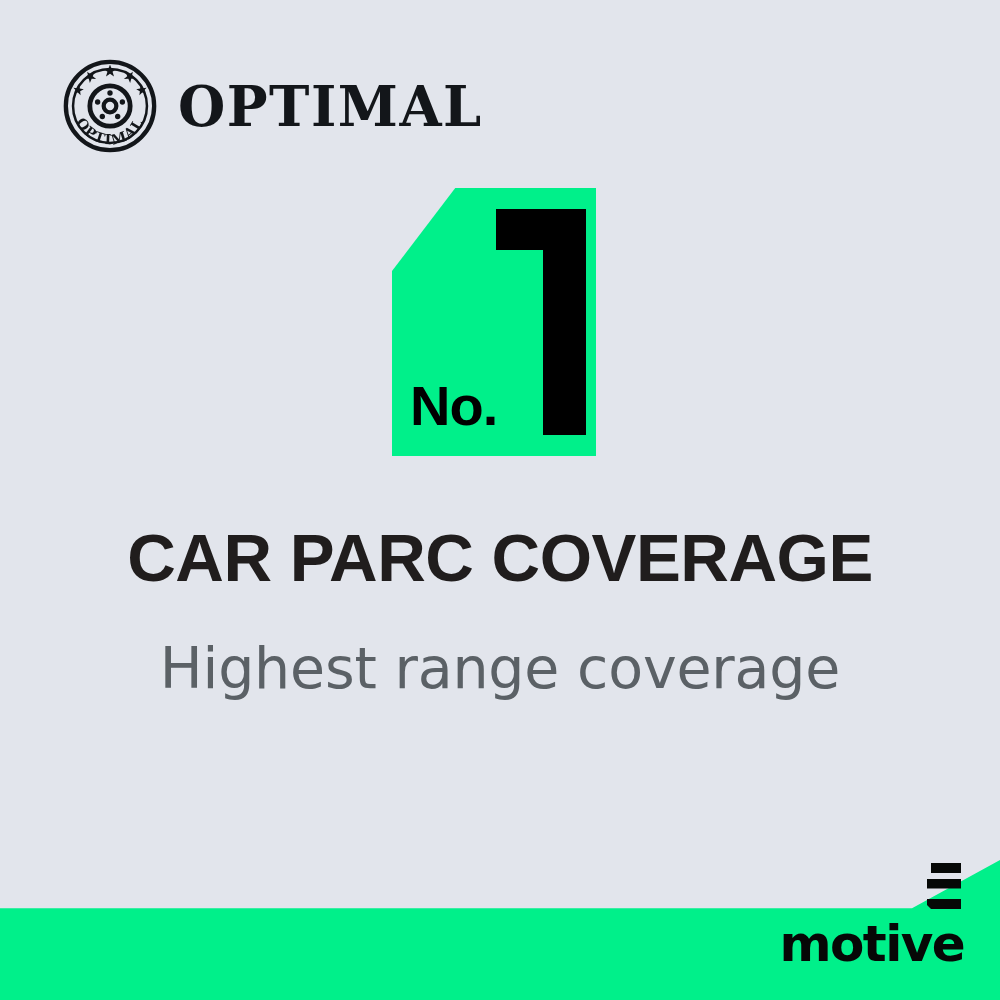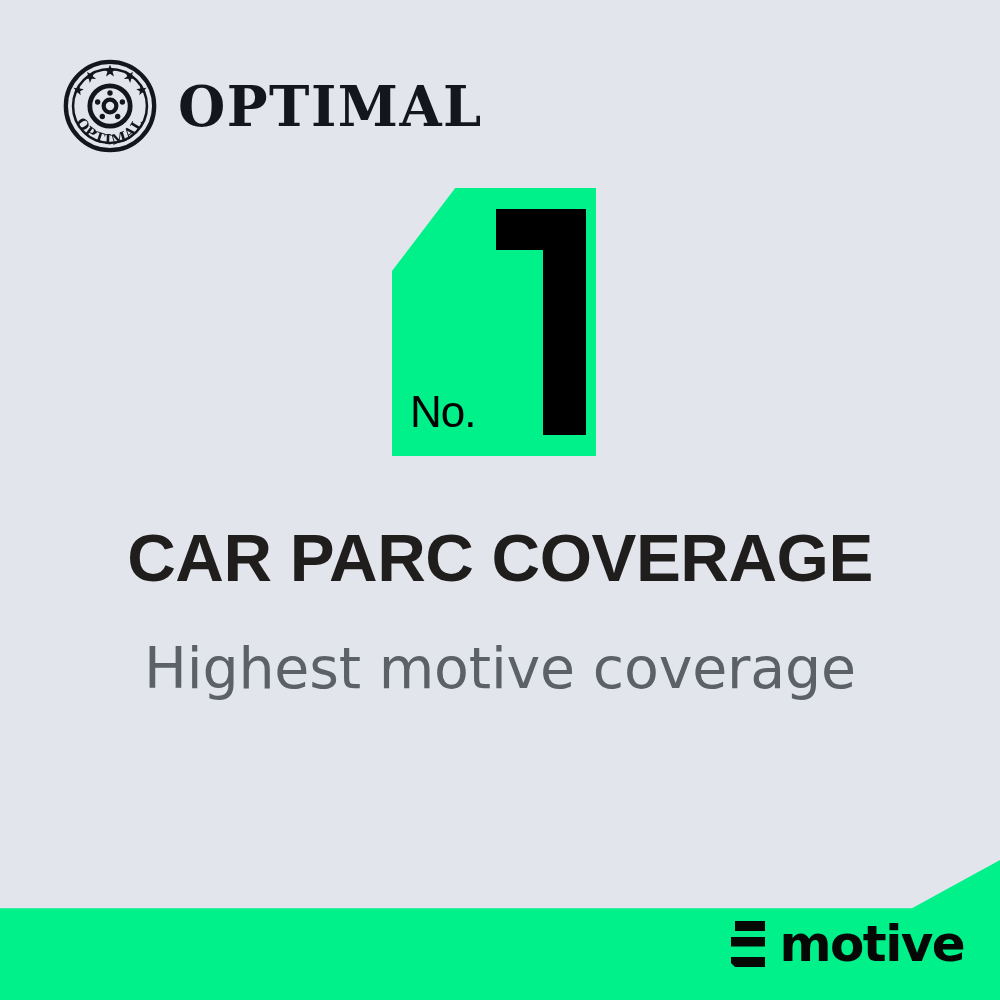--- a/index.html
+++ b/index.html
@@ -55,22 +55,22 @@
     height: 268px;
     background: #00F08A;
     -webkit-clip-path: polygon(0 31%, 31% 0, 100% 0, 100% 100%, 0 100%);
     clip-path: polygon(0 31%, 31% 0, 100% 0, 100% 100%, 0 100%);
   }
   .no1-label {
     position: absolute;
     left: 18px;
     bottom: 22px;
     font-family: "Liberation Sans", sans-serif;
-    font-weight: normal;
-    font-size: 44px;
+    font-weight: bold;
+    font-size: 56px;
     line-height: 1;
     color: #000000;
     letter-spacing: -1px;
   }
   .no1-digit {
     position: absolute;
     right: 10px;
     top: 17px;
     width: 98px;
     height: 230px;
@@ -120,20 +120,21 @@
     -webkit-clip-path: polygon(0 34.5%, 91.2% 34.5%, 100% 0, 100% 100%, 0 100%);
     clip-path: polygon(0 34.5%, 91.2% 34.5%, 100% 0, 100% 100%, 0 100%);
   }
   .footer-logo {
     position: absolute;
     right: 36px;
     bottom: 33px;
     display: flex;
     align-items: flex-end;
     gap: 12px;
+    flex-direction: column;
   }
   .emotive-e {
     width: 34px;
     height: 46px;
     display: block;
     margin-right: 3px;
   }
   .emotive-e svg { display: block; width: 100%; height: 100%; }
   .emotive-text {
     font-family: "DejaVu Sans", sans-serif;
@@ -197,21 +198,21 @@
     <span class="no1-digit">
       <svg viewBox="0 0 98 230" xmlns="http://www.w3.org/2000/svg" aria-label="1">
         <path d="M 8 4 L 98 4 L 98 230 L 55 230 L 55 45 L 8 45 Z" fill="#000000"></path>
       </svg>
     </span>
   </div>
 
   <div class="headline">CAR PARC COVERAGE</div>
 
   <div class="subtitle">
-    <span class="subtitle-line">Highest motive coverage</span>
+    <span class="subtitle-line">Highest range coverage</span>
   </div>
 
   <div class="footer-bar"></div>
   <div class="footer-logo">
     <span class="emotive-e">
       <svg viewBox="0 0 34 46" xmlns="http://www.w3.org/2000/svg">
         <rect x="4" y="0" width="30" height="10" fill="#060806"></rect>
         <rect x="0" y="16" width="34" height="9.5" fill="#060806"></rect>
         <path d="M 0 36 L 34 36 L 34 46 L 4 46 L 0 42 Z" fill="#060806"></path>
       </svg>

